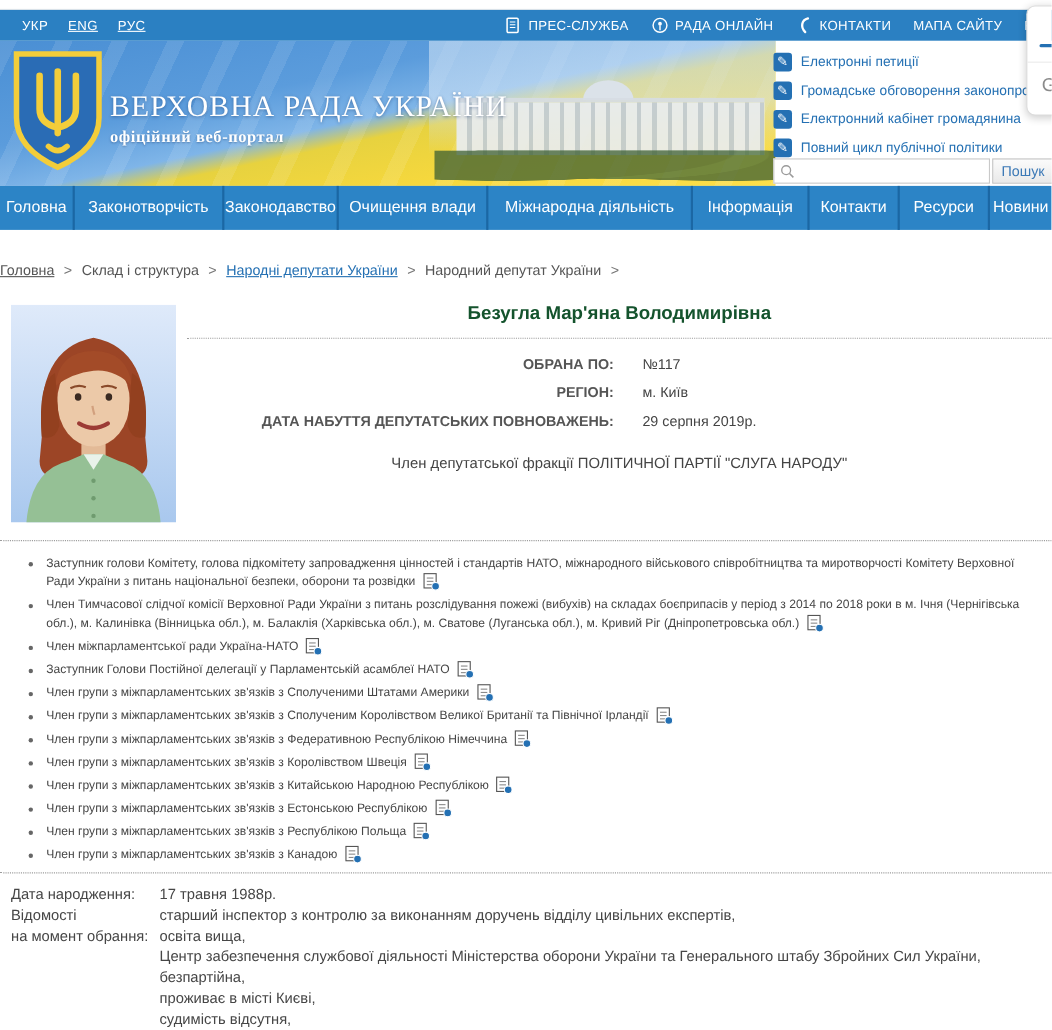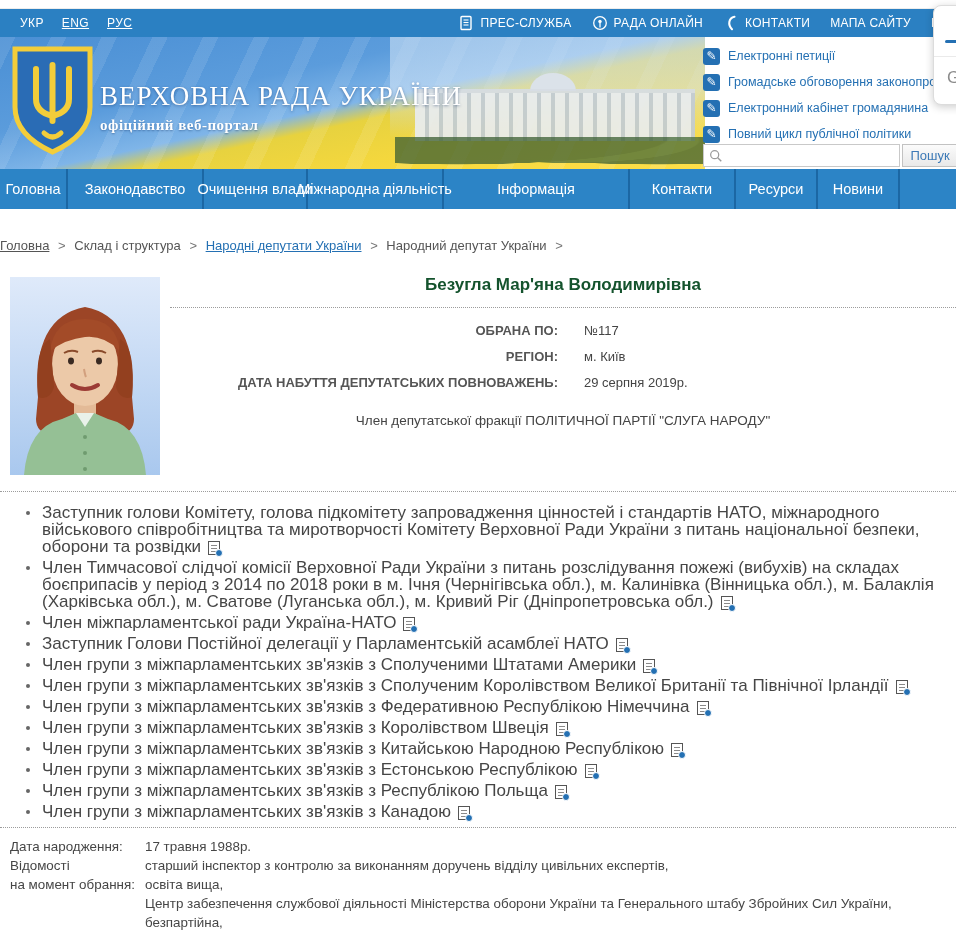--- a/index.html
+++ b/index.html
@@ -82,21 +82,21 @@
   .profile-right { margin-left:170px; }
   .dep-name { text-align:center; font-size:17px; font-weight:700; color:#14532d; padding:22px 0 12px; }
   .dotted { border-top:1px dotted #9c9c9c; height:0; }
   .fields { margin-top:10px; }
   .frow { display:flex; line-height:26px; font-size:13px; }
   .flabel { width:388px; text-align:right; font-weight:700; color:#555; }
   .fvalue { padding-left:26px; color:#444; }
   .faction { text-align:center; margin-top:17px; font-size:13.5px; color:#444; }
   
   .positions { list-style:none; margin:12px 0 0 0; padding:0 8px 0 0; }
-  .positions li { position:relative; padding-left:42px; font-size:17px; line-height:17px; margin-bottom:4px; color:#464646; }
+  .positions li { position:relative; padding-left:42px; font-size:11px; line-height:17px; margin-bottom:4px; color:#464646; }
   .positions li::before { content:""; position:absolute; left:26px; top:7px; width:4px; height:4px; border-radius:50%; background:#666; }
   .docicon { display:inline-block; width:12px; height:14px; border:1px solid #555; background:#fff;
     position:relative; margin-left:7px; vertical-align:-3px; cursor:pointer; }
   .docicon::before { content:""; position:absolute; left:2px; top:3px; right:2px; height:1px; background:#8a8a8a;
     box-shadow:0 3px 0 #8a8a8a, 0 6px 0 #8a8a8a; }
   .docicon::after { content:""; position:absolute; right:-4px; bottom:-3px; width:6px; height:6px;
     border-radius:50%; background:#2470b3; border:1px solid #fff; }
   .sep-full { margin-top:7px; }
   
   .details { margin-top:9px; font-size:13.4px; line-height:19px; color:#464646; }
@@ -208,20 +208,21 @@
 </div>
 
 <div class="popup">
   <div class="popup-dash"></div>
   <div class="popup-div"></div>
   <div class="popup-g">G</div>
 </div>
 
 <div class="nav">
   <div class="nav-item">Головна</div>
+  <div class="nav-item">Законотворчість</div>
   <div class="nav-item">Законодавство</div>
   <div class="nav-item">Очищення влади</div>
   <div class="nav-item">Міжнародна діяльність</div>
   <div class="nav-item">Інформація</div>
   <div class="nav-item">Контакти</div>
   <div class="nav-item">Ресурси</div>
   <div class="nav-item">Новини</div>
 </div>
 
 <div class="breadcrumb">

